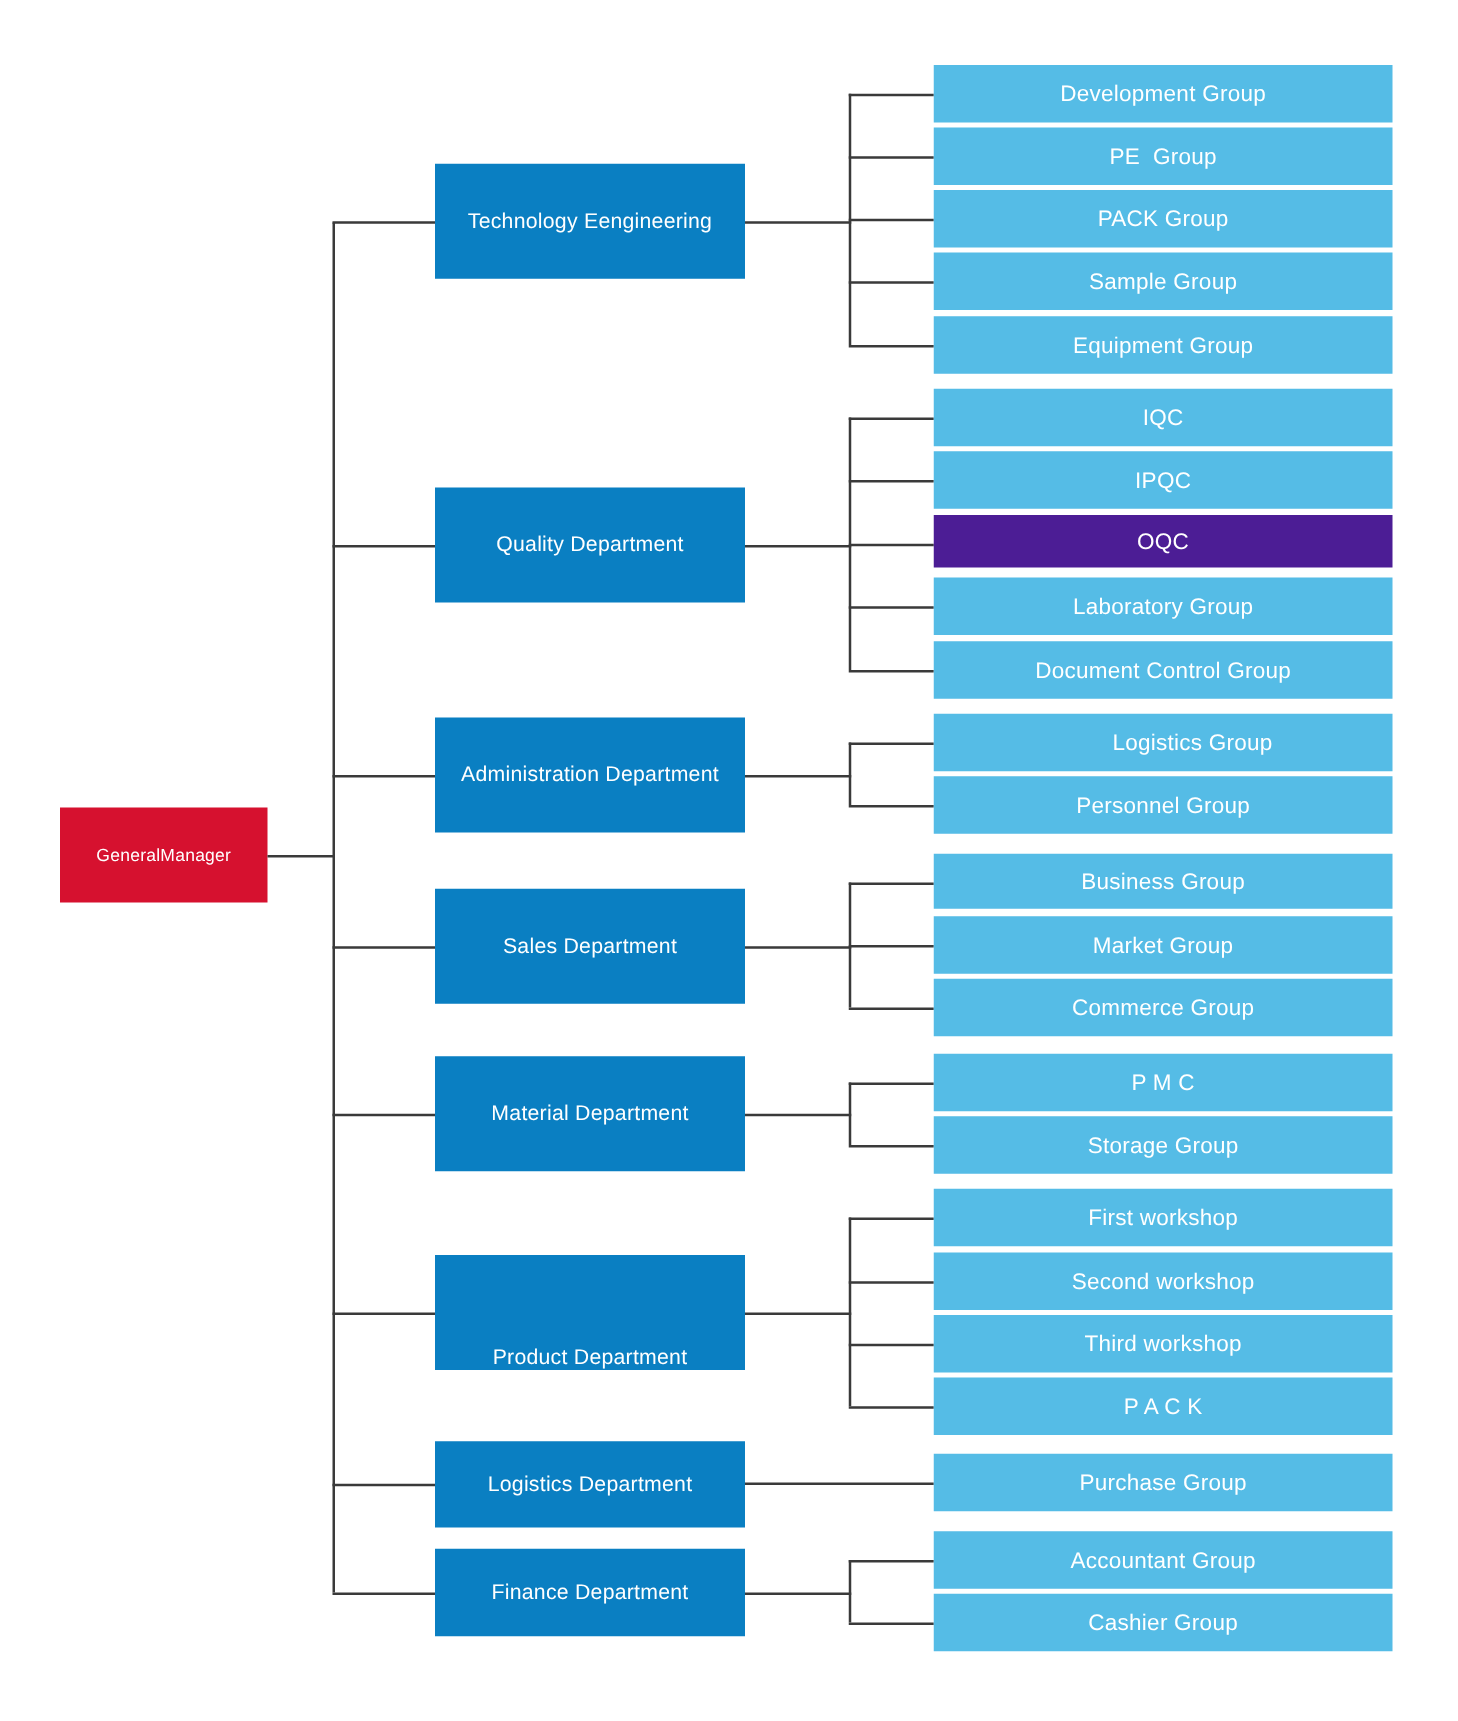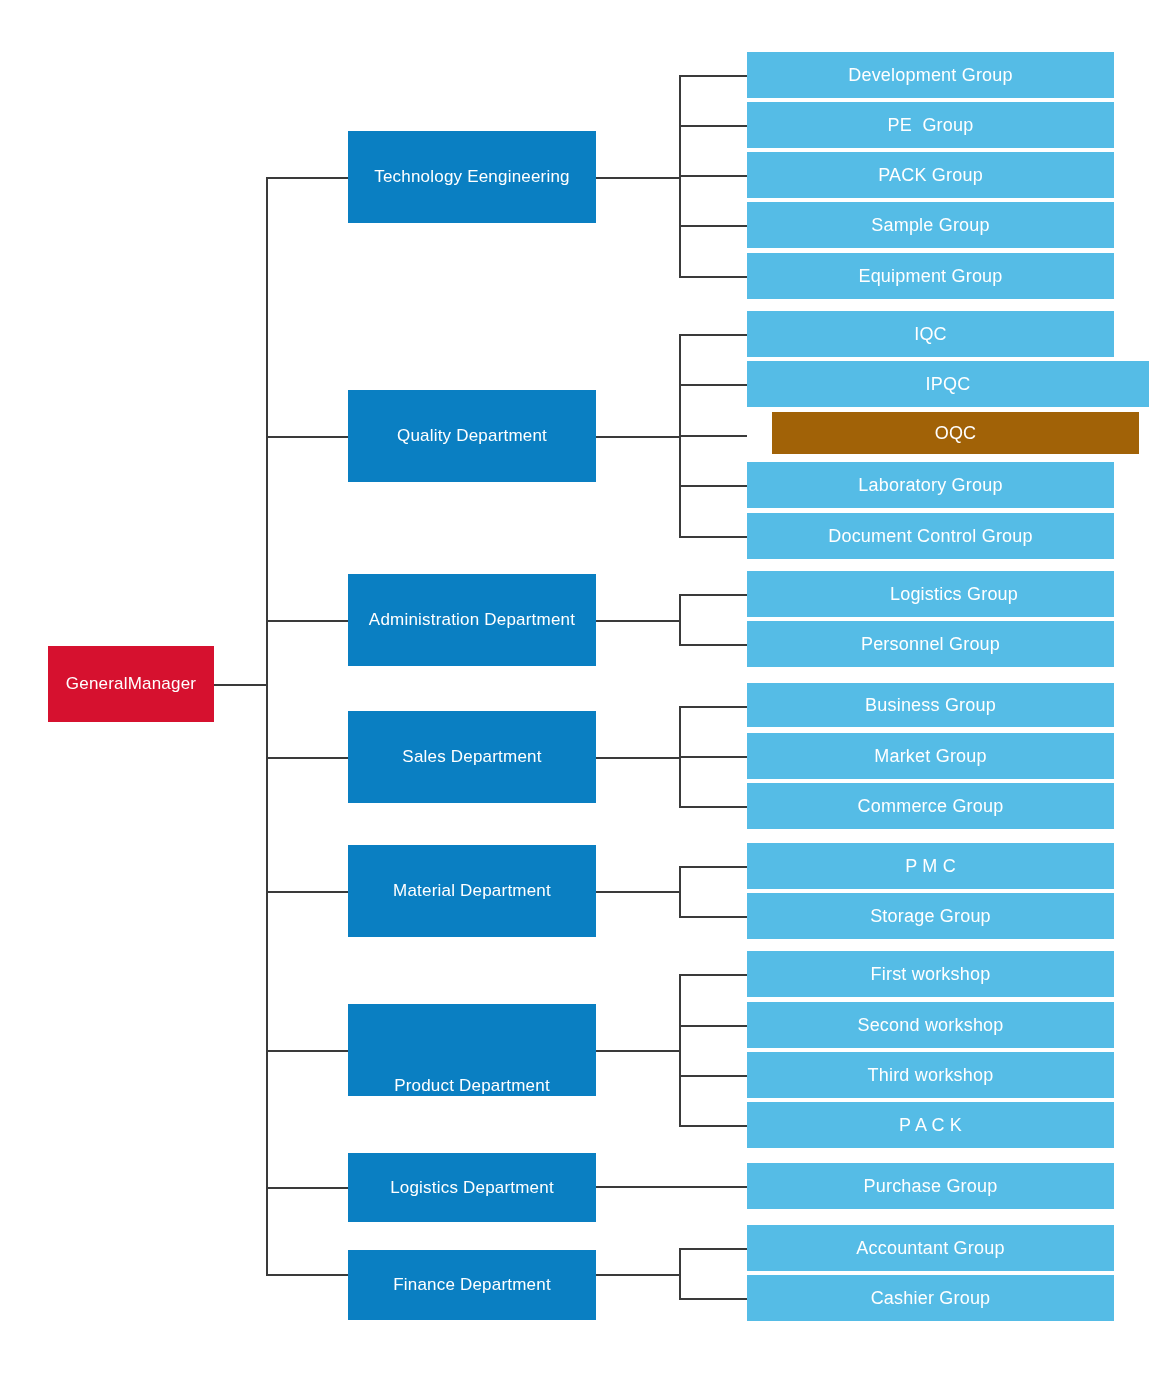--- a/index.html
+++ b/index.html
@@ -25,21 +25,21 @@
     align-items: center;
     justify-content: center;
     color: #ffffff;
     text-align: center;
     line-height: 1.15;
     letter-spacing: 0.2px;
     white-space: pre;
   }
   .node.root {
     background: #d6112f;
-    font-size: 17px;
+    font-size: 14px;
   }
   .node.dept {
     background: #0a7fc2;
     font-size: 17px;
   }
   .node.team {
     background: #55bce6;
     font-size: 18px;
   }
   .connector {
@@ -77,22 +77,22 @@
     <div class="connector h" style="left: 266px; top: 436px; width: 82px; background: rgb(58, 58, 58);"></div>
     <div class="node dept" style="left: 348px; top: 390px; width: 248px; height: 92px; background: rgb(10, 127, 194);"><span>Quality Department</span></div>
     <div class="connector h" style="left: 596px; top: 436px; width: 85px; background: rgb(58, 58, 58);"></div>
     <div class="connector v" style="left: 679px; top: 334px; height: 202px; background: rgb(58, 58, 58);"></div>
     <div class="connector h" style="left: 679px; top: 334px; width: 68px; background: rgb(58, 58, 58);"></div>
     <div class="connector h" style="left: 679px; top: 384px; width: 68px; background: rgb(58, 58, 58);"></div>
     <div class="connector h" style="left: 679px; top: 435px; width: 68px; background: rgb(58, 58, 58);"></div>
     <div class="connector h" style="left: 679px; top: 485px; width: 68px; background: rgb(58, 58, 58);"></div>
     <div class="connector h" style="left: 679px; top: 536px; width: 68px; background: rgb(58, 58, 58);"></div>
     <div class="node team" style="left: 747px; top: 311px; width: 367px; height: 46px; background: rgb(85, 188, 230);"><span>IQC</span></div>
-    <div class="node team" style="left: 747px; top: 361px; width: 402px; height: 46px; background: rgb(85, 188, 230);"><span>IPQC</span></div>
-    <div class="node team" style="left: 772px; top: 412px; width: 367px; height: 42px; background: #a16207;"><span>OQC</span></div>
+    <div class="node team" style="left: 747px; top: 361px; width: 367px; height: 46px; background: rgb(85, 188, 230);"><span>IPQC</span></div>
+    <div class="node team" style="left: 747px; top: 412px; width: 367px; height: 42px; background: #4c1d95;"><span>OQC</span></div>
     <div class="node team" style="left: 747px; top: 462px; width: 367px; height: 46px; background: rgb(85, 188, 230);"><span>Laboratory Group</span></div>
     <div class="node team" style="left: 747px; top: 513px; width: 367px; height: 46px; background: rgb(85, 188, 230);"><span>Document Control Group</span></div>
     <div class="connector h" style="left: 266px; top: 620px; width: 82px; background: rgb(58, 58, 58);"></div>
     <div class="node dept" style="left: 348px; top: 574px; width: 248px; height: 92px; background: rgb(10, 127, 194);"><span>Administration Department</span></div>
     <div class="connector h" style="left: 596px; top: 620px; width: 85px; background: rgb(58, 58, 58);"></div>
     <div class="connector v" style="left: 679px; top: 594px; height: 50px; background: rgb(58, 58, 58);"></div>
     <div class="connector h" style="left: 679px; top: 594px; width: 68px; background: rgb(58, 58, 58);"></div>
     <div class="connector h" style="left: 679px; top: 644px; width: 68px; background: rgb(58, 58, 58);"></div>
     <div class="node team" style="left: 747px; top: 571px; width: 367px; height: 46px; background: rgb(85, 188, 230); padding-left: 47px;"><span>Logistics Group</span></div>
     <div class="node team" style="left: 747px; top: 621px; width: 367px; height: 46px; background: rgb(85, 188, 230);"><span>Personnel Group</span></div>
@@ -124,20 +124,20 @@
     <div class="connector h" style="left: 679px; top: 1125px; width: 68px; background: rgb(58, 58, 58);"></div>
     <div class="node team" style="left: 747px; top: 951px; width: 367px; height: 46px; background: rgb(85, 188, 230);"><span>First workshop</span></div>
     <div class="node team" style="left: 747px; top: 1002px; width: 367px; height: 46px; background: rgb(85, 188, 230);"><span>Second workshop</span></div>
     <div class="node team" style="left: 747px; top: 1052px; width: 367px; height: 46px; background: rgb(85, 188, 230);"><span>Third workshop</span></div>
     <div class="node team" style="left: 747px; top: 1102px; width: 367px; height: 46px; background: rgb(85, 188, 230);"><span>P A C K</span></div>
     <div class="connector h" style="left: 266px; top: 1187px; width: 82px; background: rgb(58, 58, 58);"></div>
     <div class="node dept" style="left: 348px; top: 1153px; width: 248px; height: 69px; background: rgb(10, 127, 194);"><span>Logistics Department</span></div>
     <div class="connector h" style="left: 596px; top: 1186px; width: 151px; background: rgb(58, 58, 58);"></div>
     <div class="node team" style="left: 747px; top: 1163px; width: 367px; height: 46px; background: rgb(85, 188, 230);"><span>Purchase Group</span></div>
     <div class="connector h" style="left: 266px; top: 1274px; width: 82px; background: rgb(58, 58, 58);"></div>
-    <div class="node dept" style="left: 348px; top: 1239px; width: 248px; height: 70px; background: rgb(10, 127, 194); margin-top: 11px;"><span>Finance Department</span></div>
+    <div class="node dept" style="left: 348px; top: 1239px; width: 248px; height: 70px; background: rgb(10, 127, 194);"><span>Finance Department</span></div>
     <div class="connector h" style="left: 596px; top: 1274px; width: 85px; background: rgb(58, 58, 58);"></div>
     <div class="connector v" style="left: 679px; top: 1248px; height: 50px; background: rgb(58, 58, 58);"></div>
     <div class="connector h" style="left: 679px; top: 1248px; width: 68px; background: rgb(58, 58, 58);"></div>
     <div class="connector h" style="left: 679px; top: 1298px; width: 68px; background: rgb(58, 58, 58);"></div>
     <div class="node team" style="left: 747px; top: 1225px; width: 367px; height: 46px; background: rgb(85, 188, 230);"><span>Accountant Group</span></div>
     <div class="node team" style="left: 747px; top: 1275px; width: 367px; height: 46px; background: rgb(85, 188, 230);"><span>Cashier Group</span></div>
   </div>
 
 </body></html>

